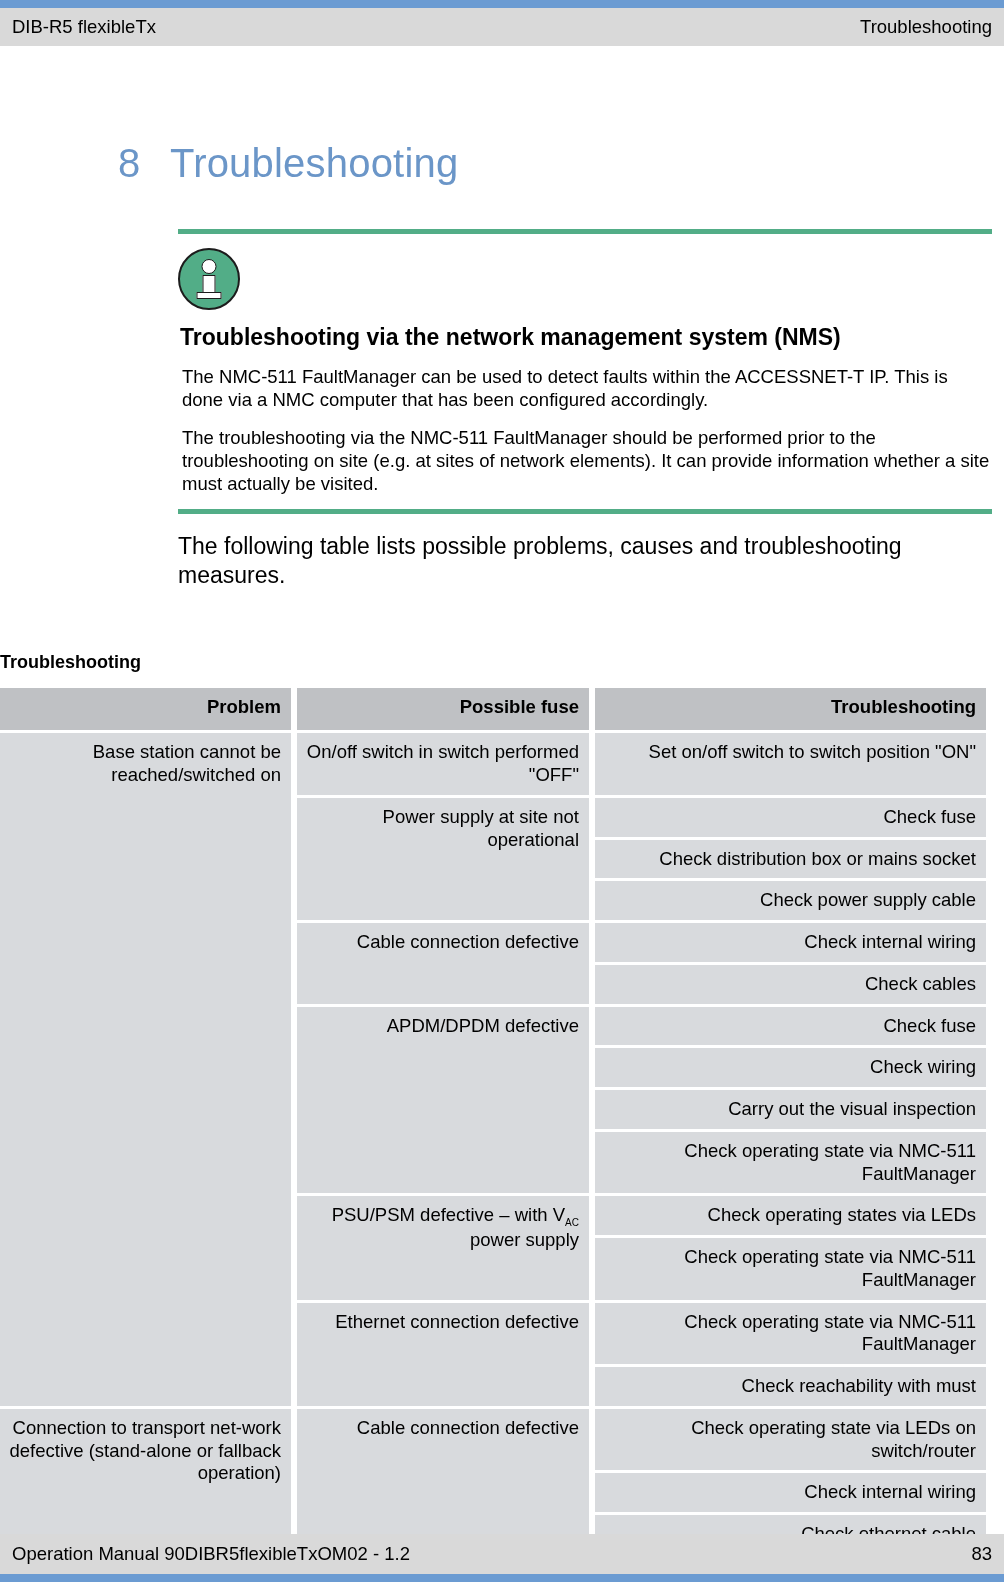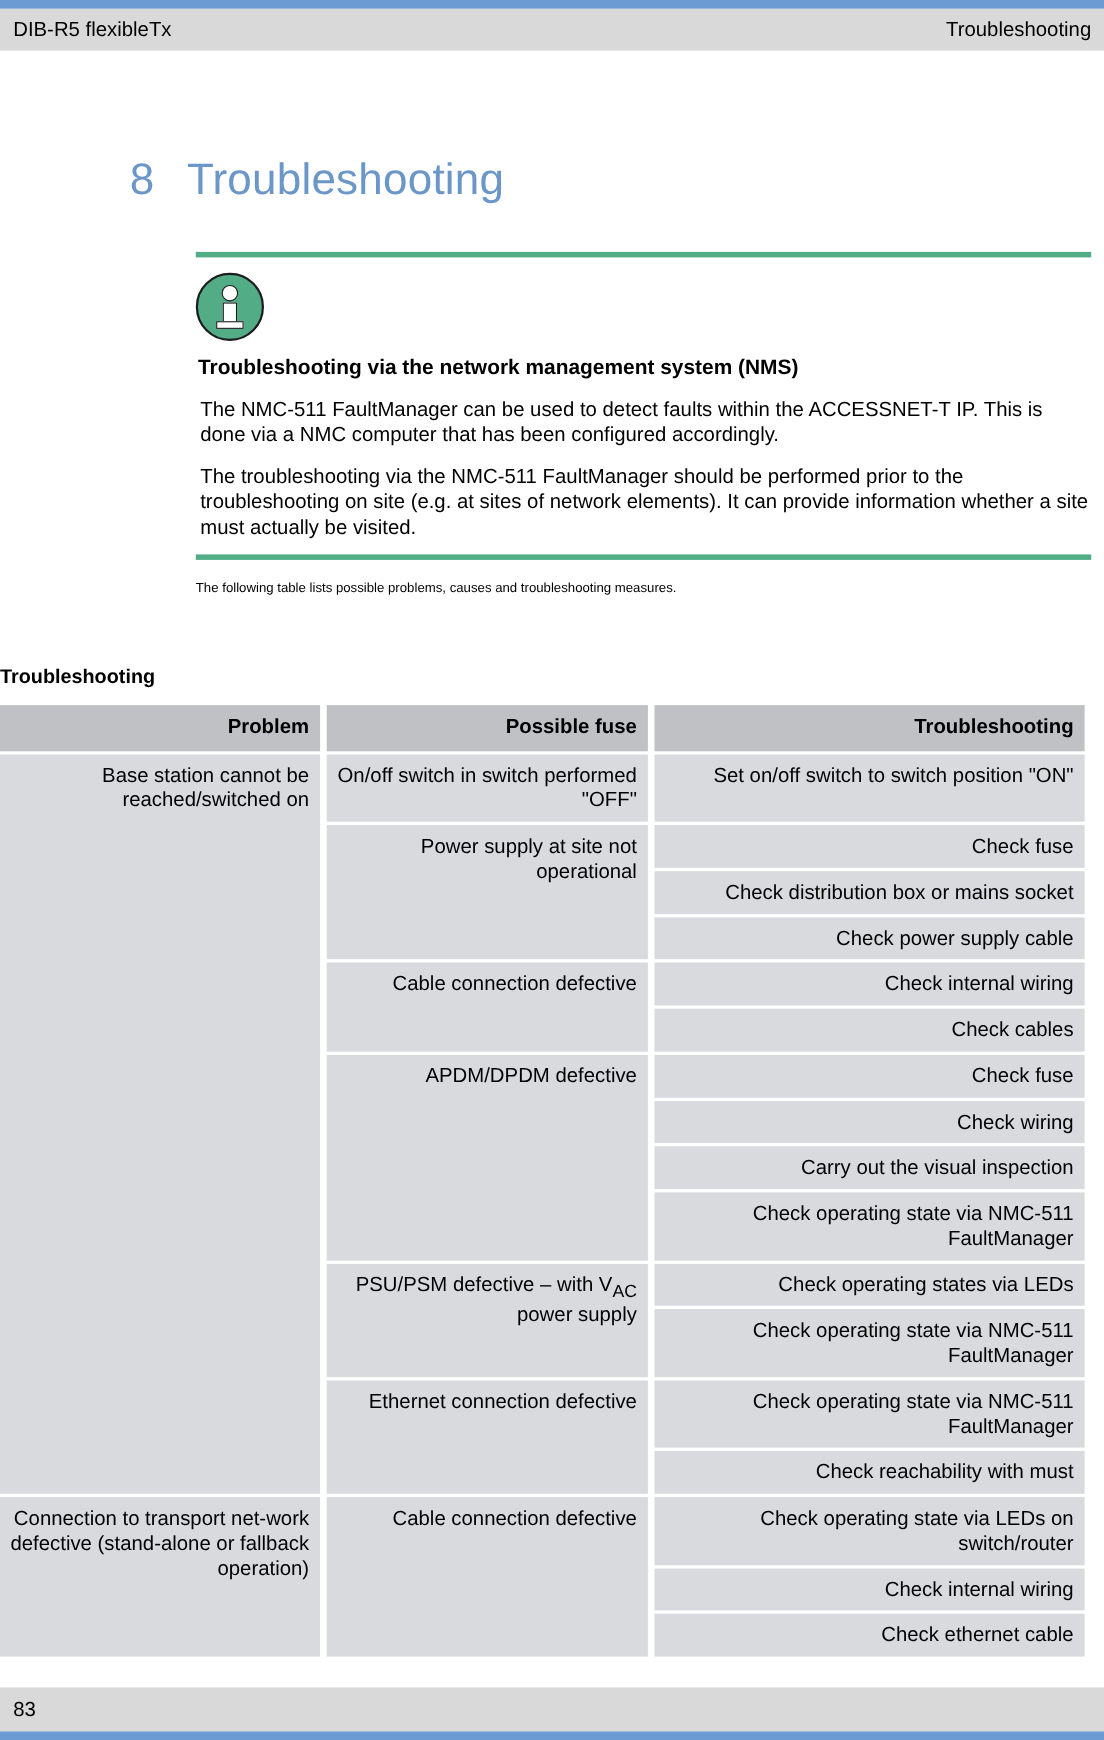--- a/index.html
+++ b/index.html
@@ -102,34 +102,34 @@
     position: absolute;
     width: 23px;
     height: 5px;
     background: #ffffff;
     border: 1.5px solid #1c1c1c;
     left: 50%;
     transform: translateX(-50%);
     top: 42px;
   }
   .note-title {
-    font-size: 19px;
+    font-size: 23px;
     font-weight: bold;
     margin: 12px 0 14px 2px;
   }
   .note-para {
     font-size: 18.5px;
     line-height: 1.26;
     margin: 0 0 14px 4px;
   }
   .note-para:last-child { margin-bottom: 4px; }
 
   .lead-para {
     margin: 18px 12px 0 178px;
-    font-size: 12px;
+    font-size: 23px;
     line-height: 1.26;
   }
 
   
   .table-caption {
     margin: 62px 0 12px 0;
     font-size: 18px;
     font-weight: bold;
   }
 
@@ -154,21 +154,21 @@
     height: 26px;
   }
   .tbl td {
     background: #d8dadd;
   }
   .col-1 { width: 291px; }
   .col-2 { width: 292px; }
   .col-3 { width: 391px; }
 
   .cell-tall { height: 42px; }
-  .sub { font-size: 16px; vertical-align: sub; }
+  .sub { font-size: 10px; vertical-align: sub; }
 
   
   .page-footer {
     position: absolute;
     bottom: 8px; left: 0;
     width: 1004px;
     height: 40px;
     background: #d9d9d9;
     display: flex;
     align-items: center;
@@ -294,15 +294,16 @@
         </tr>
         <tr>
           <td>Check ethernet cable</td>
         </tr>
       </tbody>
   </table>
 
 </div>
 
 <div class="page-footer">
+  <span class="ftr-left">Operation Manual 90DIBR5flexibleTxOM02 - 1.2</span>
   <span class="ftr-right">83</span>
 </div>
 <div class="bottom-rule"></div>
 
 </body></html>

